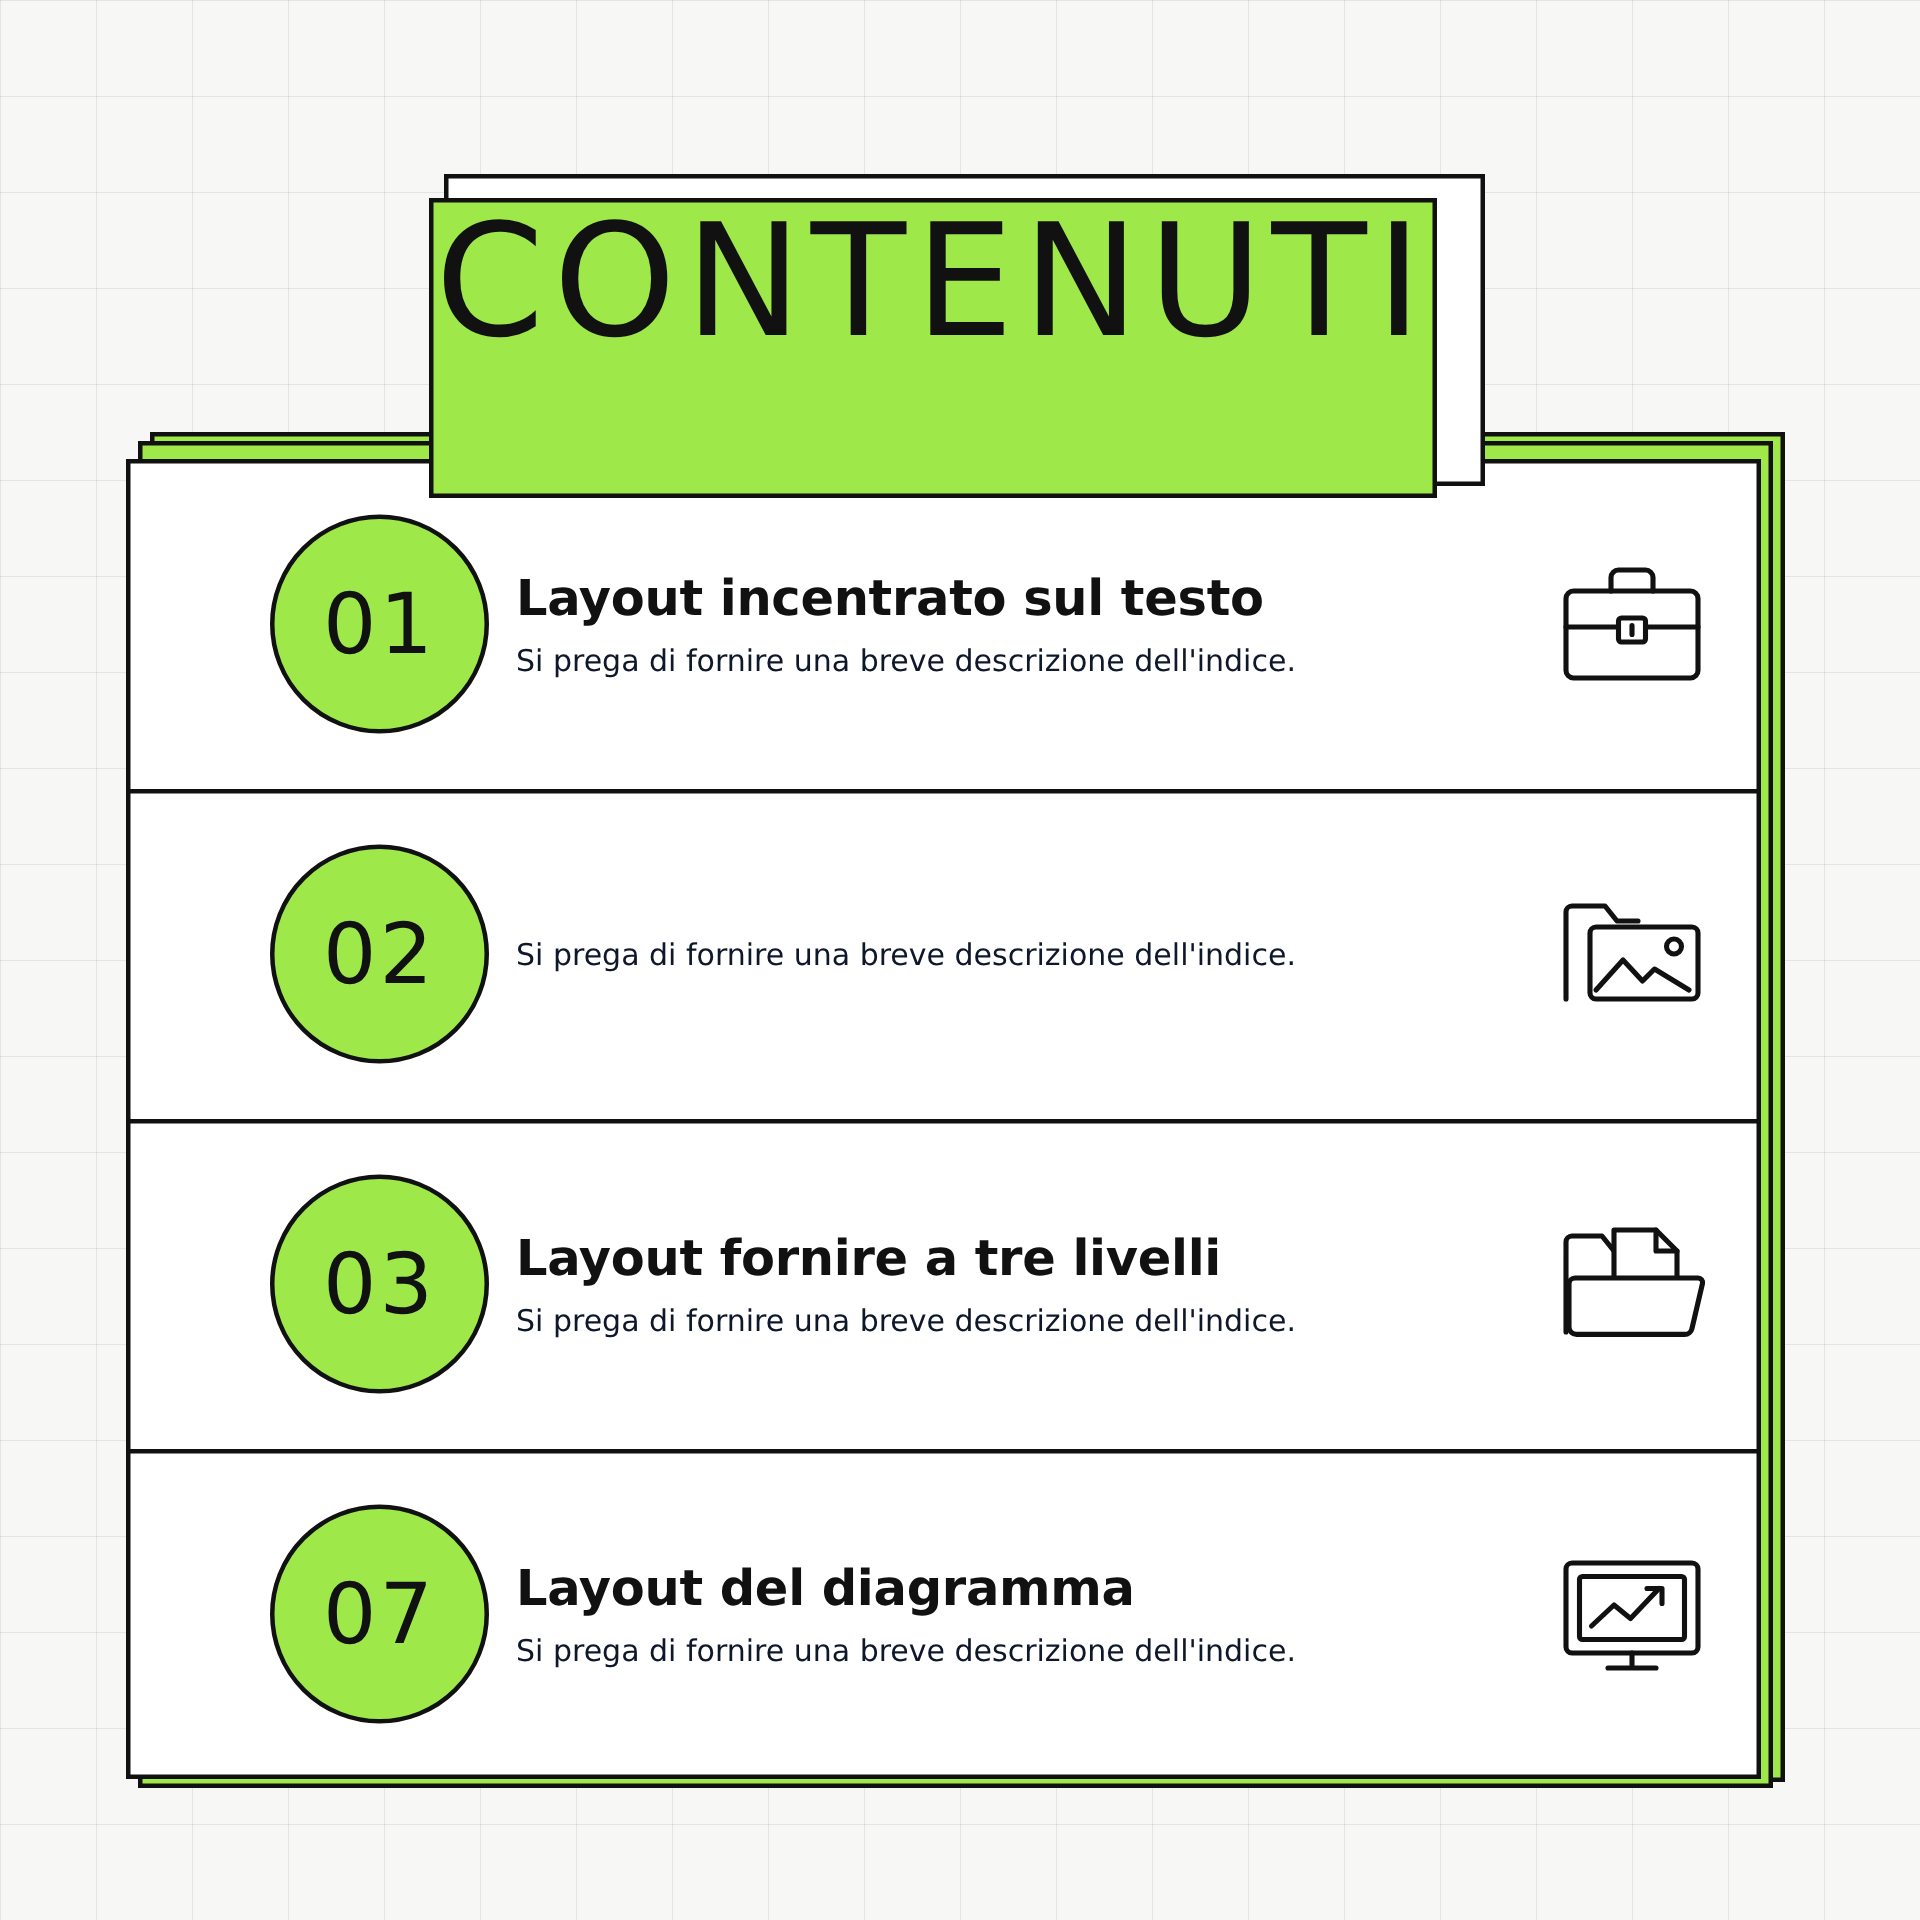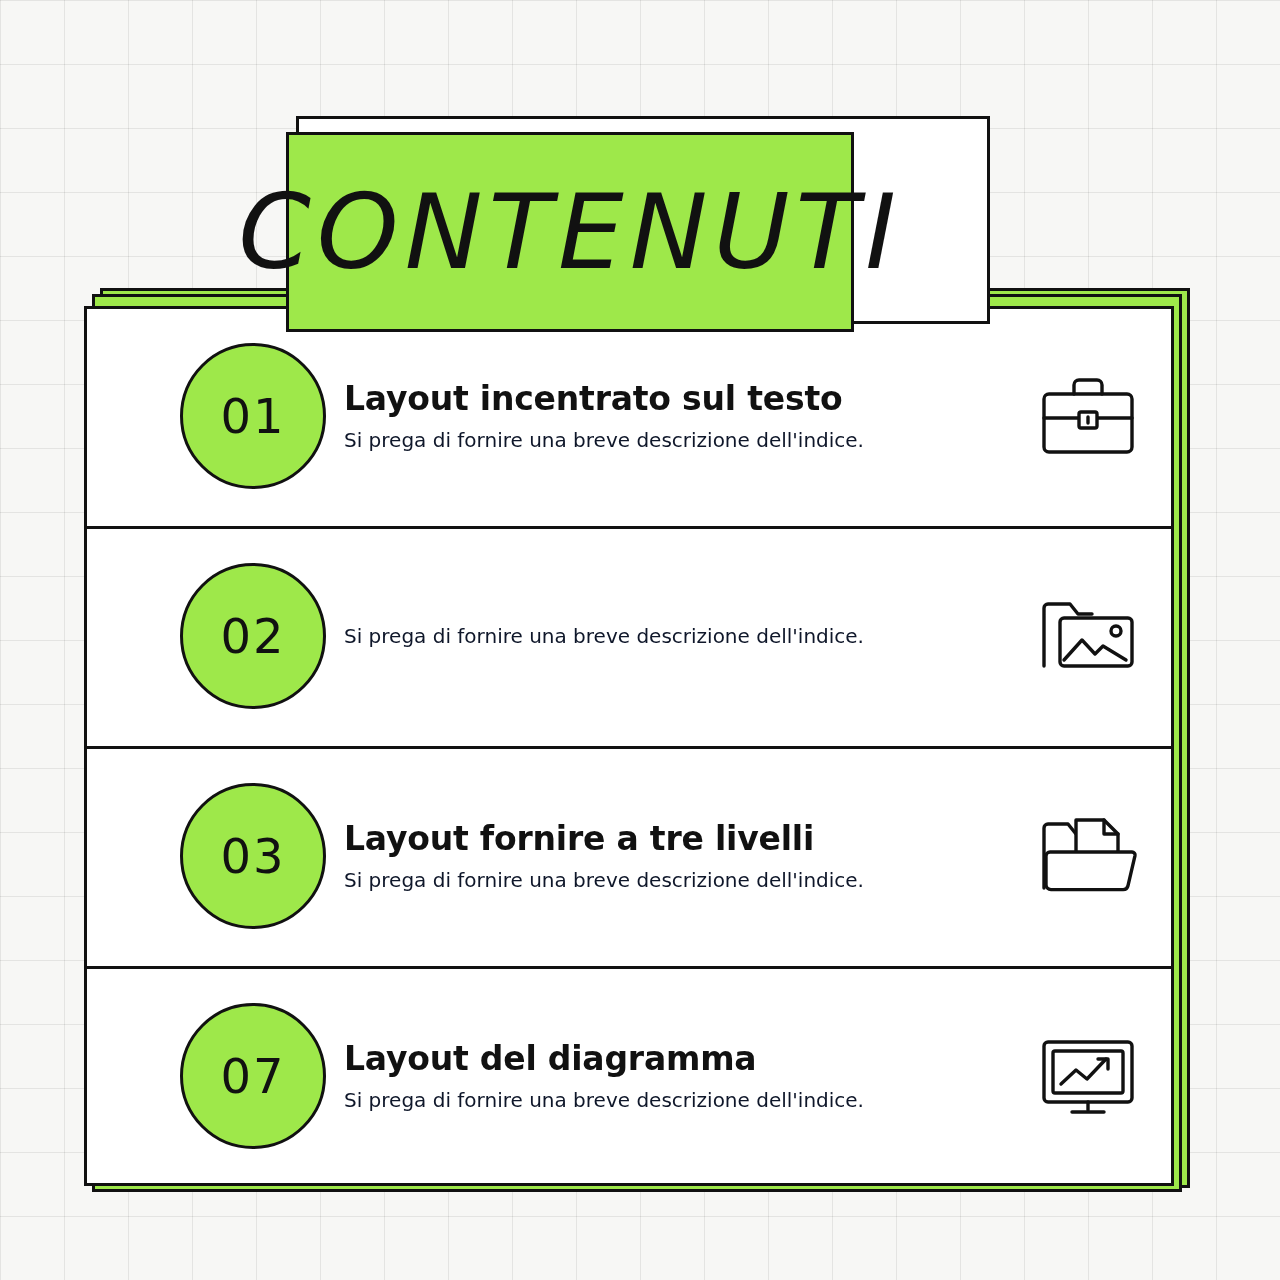--- a/index.html
+++ b/index.html
@@ -57,28 +57,26 @@
     top: 116px;
     width: 694px;
     height: 208px;
     background: #ffffff;
     border: 3px solid #111;
   }
   .title-box {
     position: absolute;
     left: 286px;
     top: 132px;
-    width: 568px;
+    width: 672px;
     height: 200px;
     background: #9ee84a;
     border: 3px solid #111;
     display: flex;
-    align-items: center;
     justify-content: center;
-    font-style: italic;
   }
   .title-text {
     font-family: "DejaVu Sans", sans-serif;
     font-size: 104px;
     letter-spacing: 6px;
     font-weight: 400;
     color: #111;
     line-height: 1;
     white-space: nowrap;
   }
@@ -110,21 +108,21 @@
   .badge {
     flex: 0 0 auto;
     width: 146px;
     height: 146px;
     border-radius: 50%;
     background: #9ee84a;
     border: 3px solid #111;
     display: flex;
     align-items: center;
     justify-content: center;
-    font-size: 48px;
+    font-size: 56px;
     color: #111;
     letter-spacing: 2px;
   }
 
   .texts {
     flex: 1 1 auto;
     padding-left: 18px;
     padding-right: 20px;
   }
   .row-title {

